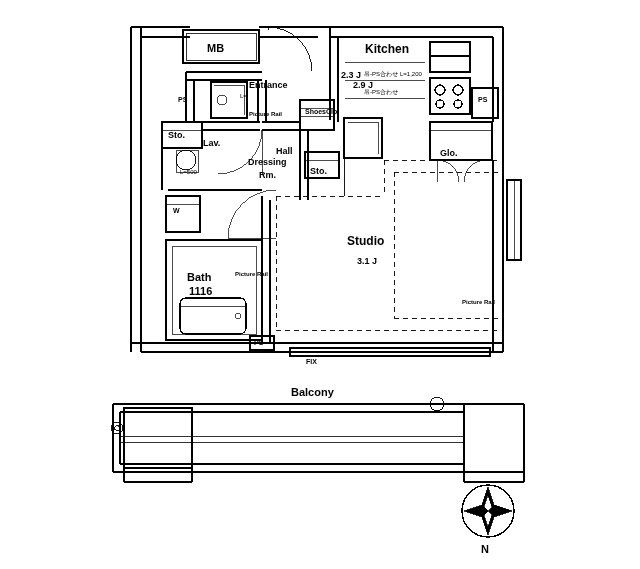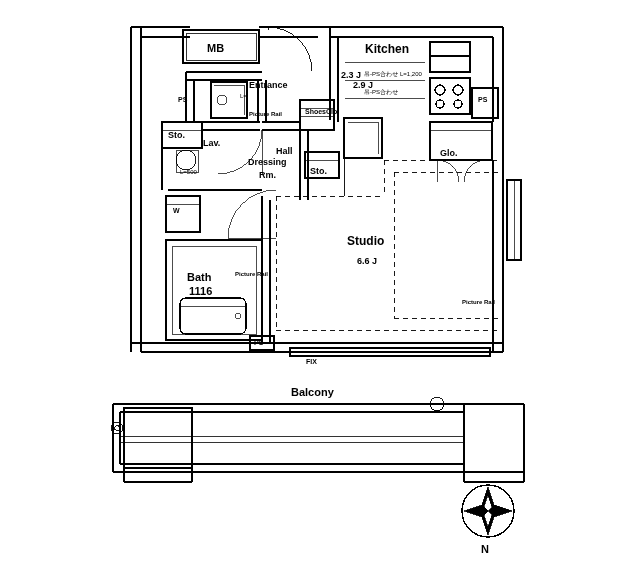--- a/index.html
+++ b/index.html
@@ -195,21 +195,21 @@
   <div class="lbl sm" style="left:203px;top:138px;">Lav.</div>
   <div class="lbl sm" style="left:276px;top:146px;">Hall</div>
   <div class="lbl sm" style="left:440px;top:148px;">Glo.</div>
   <div class="lbl sm" style="left:203px;top:157px;margin-left:45px;">Dressing</div>
   <div class="lbl sm" style="left:212px;top:170px;margin-left:47px;">Rm.</div>
   <div class="lbl sm" style="left:310px;top:166px;">Sto.</div>
   <div class="lbl xxs nolbl" style="left:180px;top:169px;">L=500</div>
   <div class="lbl xs" style="left:173px;top:207px;">W</div>
 
   <div class="lbl lg" style="left:347px;top:234px;">Studio</div>
-  <div class="lbl sm" style="left:357px;top:256px;">6.6 J</div>
+  <div class="lbl sm" style="left:357px;top:256px;">3.1 J</div>
 
   <div class="lbl md" style="left:187px;top:271px;">Bath</div>
   <div class="lbl md" style="left:189px;top:285px;">1116</div>
   <div class="lbl xxs" style="left:235px;top:271px;">Picture Rail</div>
   <div class="lbl xxs" style="left:462px;top:299px;">Picture Rail</div>
 
   <div class="lbl xs" style="left:254px;top:339px;">PS</div>
   <div class="lbl xs" style="left:306px;top:358px;">FIX</div>
   <div class="lbl md" style="left:291px;top:386px;">Balcony</div>
   <div class="lbl md" style="left:481px;top:543px;">N</div>

